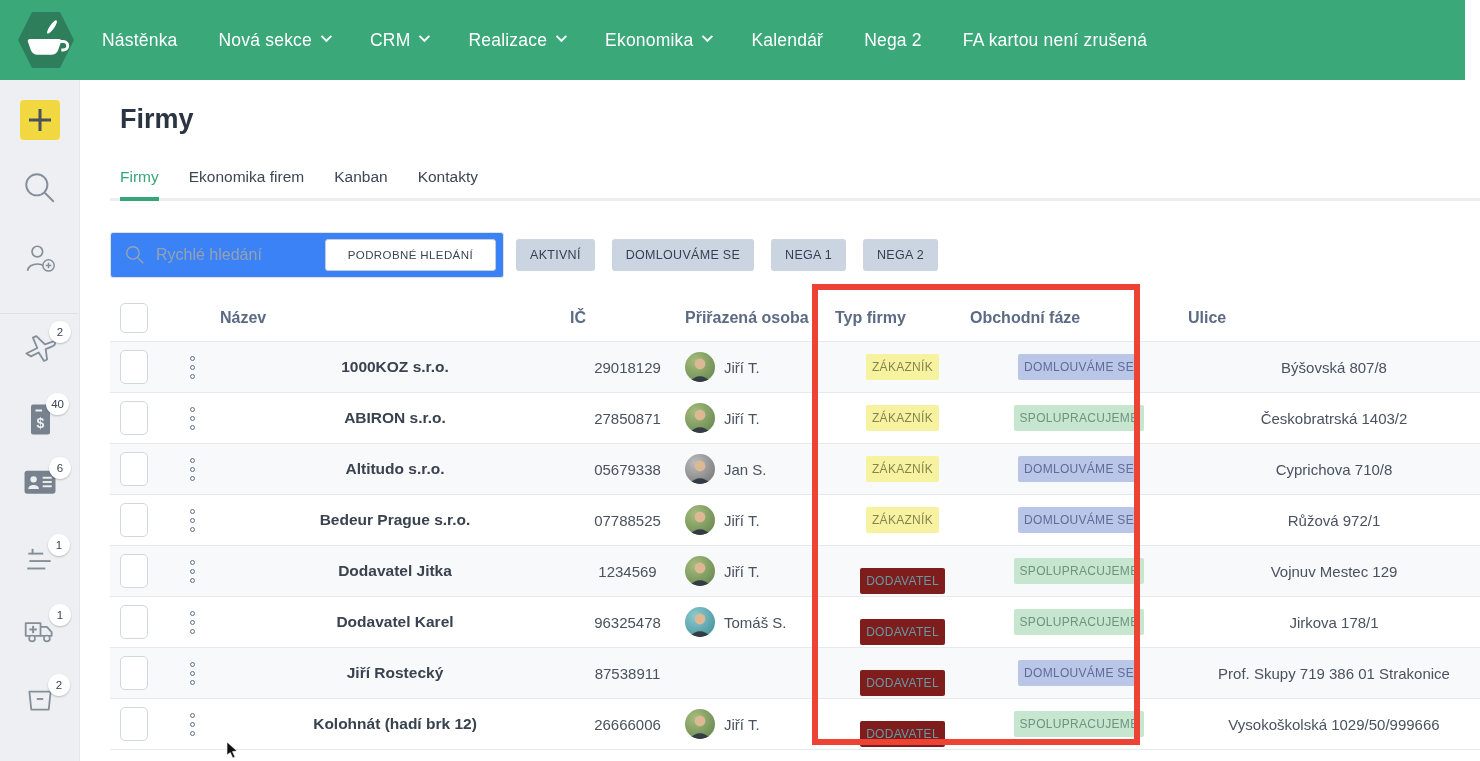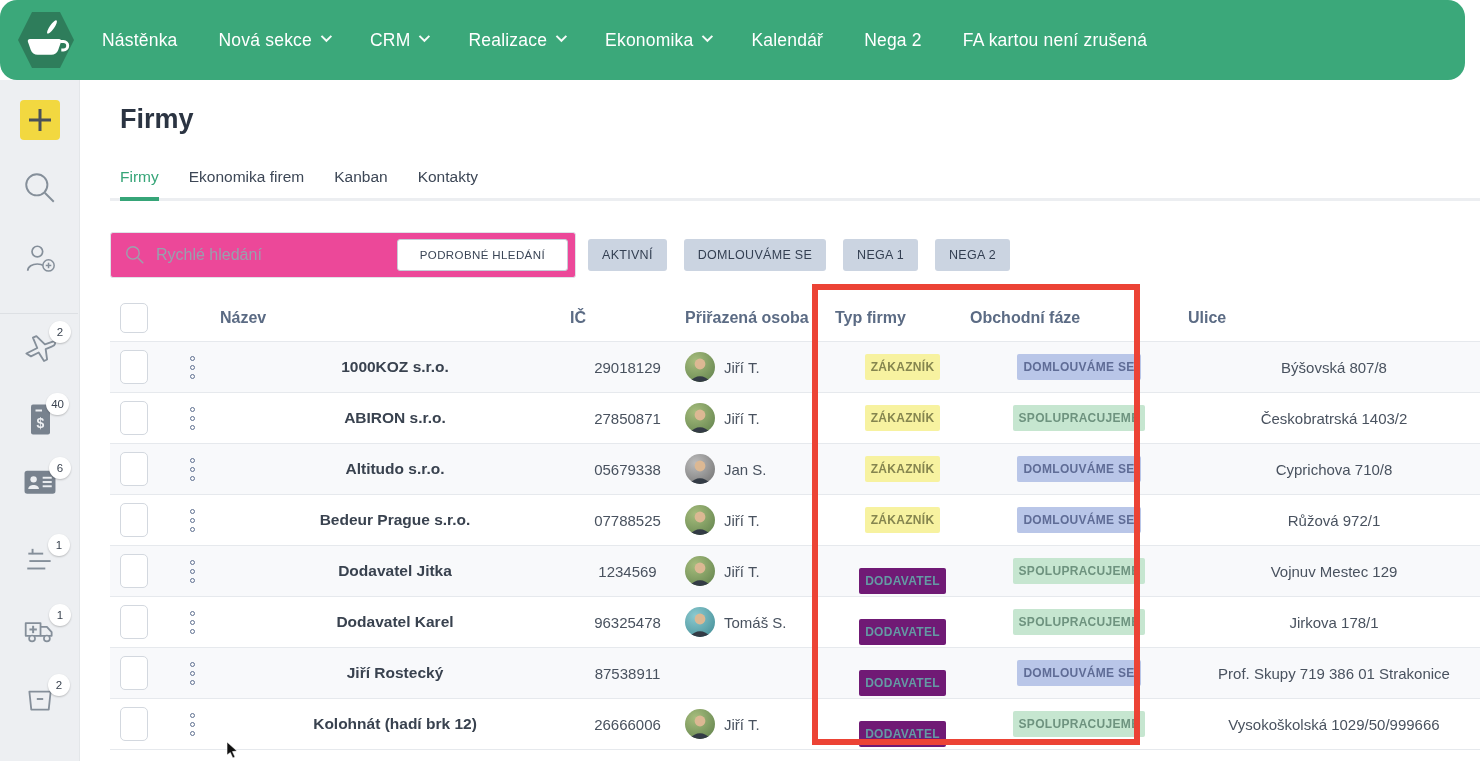--- a/index.html
+++ b/index.html
@@ -12,21 +12,20 @@
     overflow: hidden;
     color: #49525F;
   }
 
   
   .topnav {
     position: absolute; left:0; top:0; right:15px; height:80px;
     background: #3BA87A;
     display: flex; align-items: center;
     z-index: 5;
-    border-radius: 17px;
   }
   .logo { position:absolute; left:14px; top:8px; width:64px; height:64px; }
   .nav-items { margin-left:102px; display:flex; gap:41px; align-items:center; }
   .nav-item {
     color:#fff; font-size:17.5px; cursor:pointer; display:flex; align-items:center;
     white-space:nowrap; letter-spacing:.2px;
   }
   .caret {
     width:8px; height:8px; border-right:2px solid rgba(255,255,255,.95);
     border-bottom:2px solid rgba(255,255,255,.95);
@@ -63,21 +62,21 @@
     border-bottom:3px solid #ECEEF1; padding-left:10px;
   }
   .tab { font-size:15.5px; color:#3D4756; cursor:pointer; position:relative; padding-bottom:12px; }
   .tab.active { color:#36A578; }
   .tab.active::after {
     content:""; position:absolute; left:0; right:0; bottom:-3px; height:4px; background:#36A578;
   }
 
   .toolbar { position:absolute; left:30px; top:152px; display:flex; align-items:center; }
   .search-box {
-    width:466px; height:46px; border:1px solid #DFE3E8; border-radius:3px; background:#ec4899;
+    width:394px; height:46px; border:1px solid #DFE3E8; border-radius:3px; background:#3b82f6;
     display:flex; align-items:center; padding:0 7px 0 13px;
   }
   .search-box input {
     border:none; outline:none; flex:1; font-size:16px; color:#333; min-width:0;
     font-family:"Liberation Sans",sans-serif; background:transparent; margin-left:10px;
   }
   .search-box input::placeholder { color:#97A1AE; }
   .adv-btn {
     border:1px solid #C6CDD6; background:#fff; border-radius:3px; cursor:pointer;
     font-size:11.5px; color:#3A4556; padding:9px 22px; letter-spacing:.4px; white-space:nowrap;
@@ -109,24 +108,23 @@
   .kebab i { width:5px; height:5px; border:1.5px solid #5F7090; border-radius:50%; margin:2px 0; }
   .person { display:flex; align-items:center; gap:9px; }
   .avatar { width:30px; height:30px; border-radius:50%; overflow:hidden; flex:none; }
   .av-green { background:radial-gradient(circle at 35% 30%, #a7bd7d, #5d7f4a); }
   .av-gray  { background:radial-gradient(circle at 35% 30%, #bdbdbd, #6e6e6e); }
   .av-teal  { background:radial-gradient(circle at 35% 30%, #8ccad0, #3e8a93); }
 
   .badge {
     display:inline-block; padding:6px 6px; font-size:12px; border-radius:2px; letter-spacing:.3px;
     white-space:nowrap;
-    font-weight:bold;
   }
   .badge-zakaznik       { background:#F7F2A0; color:#85854F; }
-  .badge-dodavatel      { background:#701a75; color:#649AA4;margin-top:20px; }
+  .badge-dodavatel      { background:#7f1d1d; color:#649AA4;margin-top:20px; }
   .badge-domlouvame     { background:#B9C6E8; color:#5F6C96; }
   .badge-spolupracujeme { background:#C6E6D0; color:#6E937F; }
 
   .red-rect {
     position:absolute; left:812px; top:284px; width:328px; height:461px;
     border:6px solid #EC4335; z-index:20; pointer-events:none;
   }
   .cursor { position:absolute; left:226px; top:742px; z-index:30; pointer-events:none; }
 </style>
 </head>

